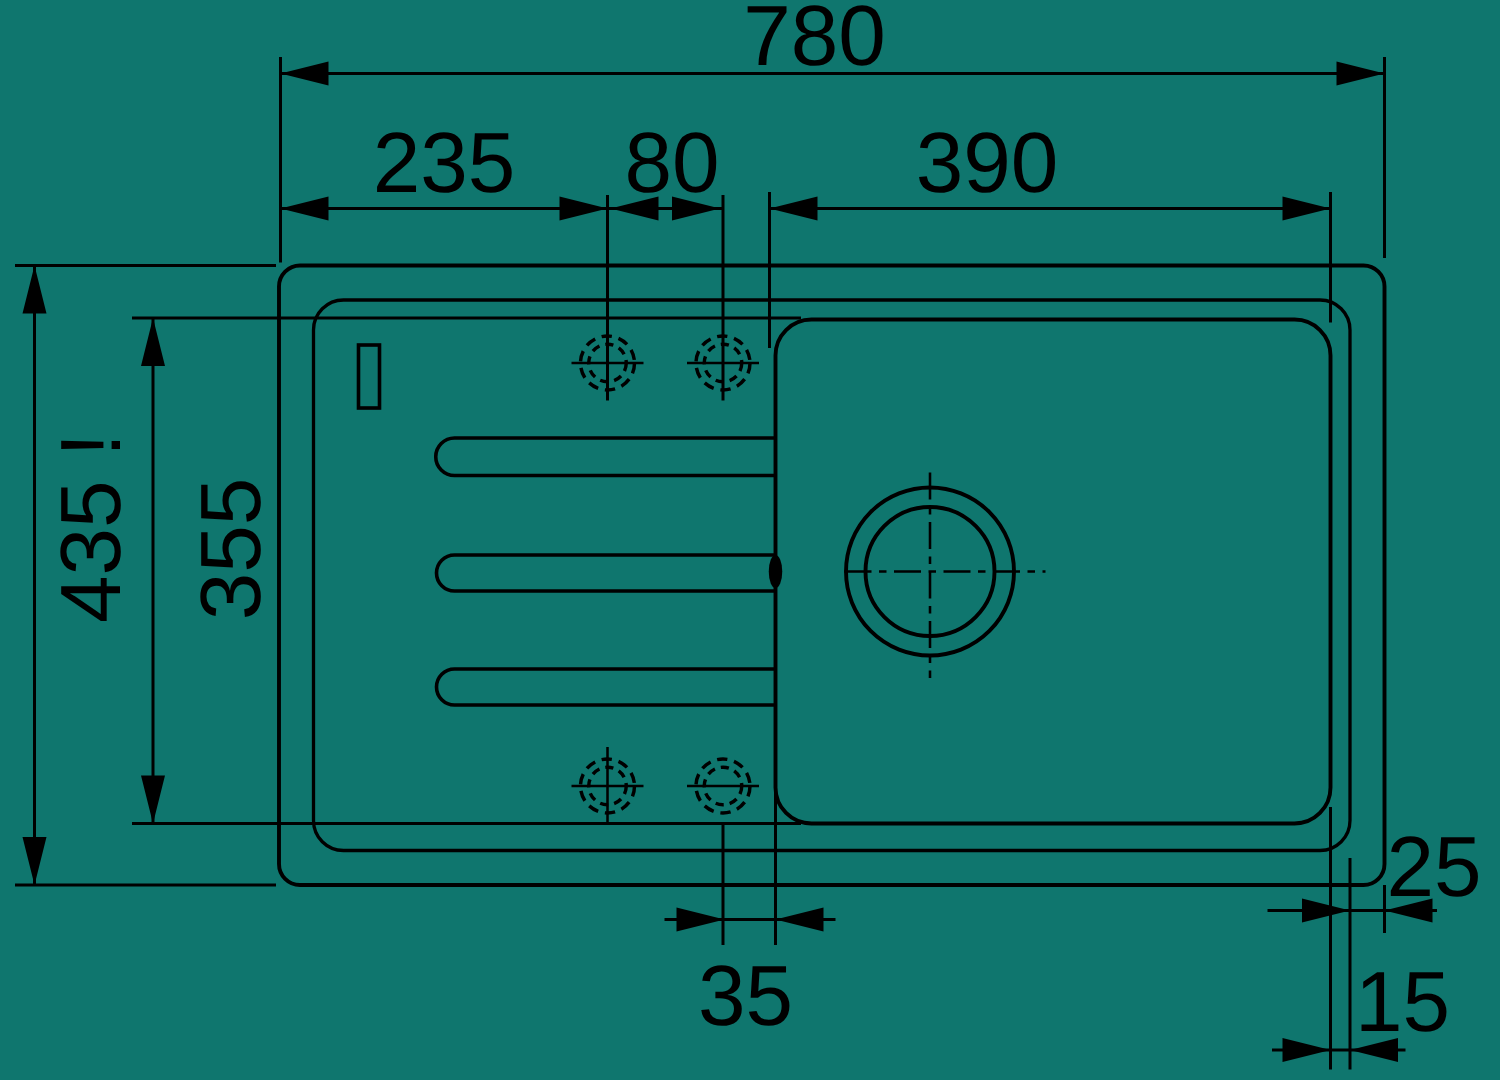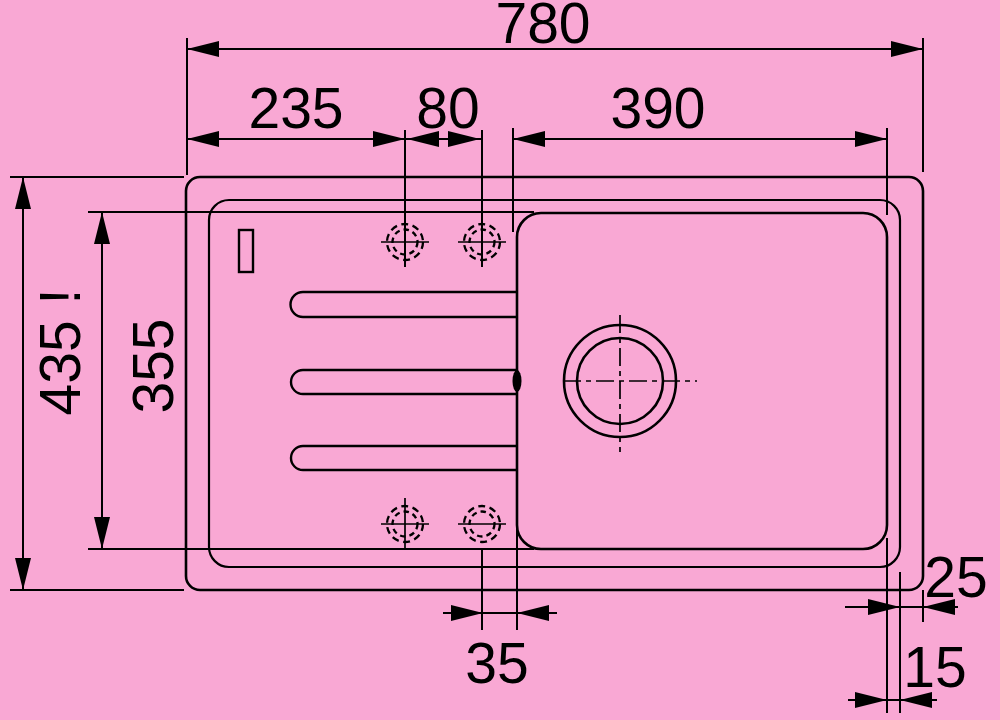--- a/index.html
+++ b/index.html
@@ -4,21 +4,21 @@
 <style>
   html, body {
     margin: 0;
     padding: 0;
     background: #ffffff;
   }
   #canvas {
     position: relative;
     width: 1000px;
     height: 720px;
-    background: #f9a8d4;
+    background: #0f766e;
     overflow: hidden;
   }
   svg { display: block; }
   .dim-label {
     font-family: "Liberation Sans", "DejaVu Sans", sans-serif;
     font-size: 57px;
     font-weight: 400;
     fill: #000000;
   }
 </style>

